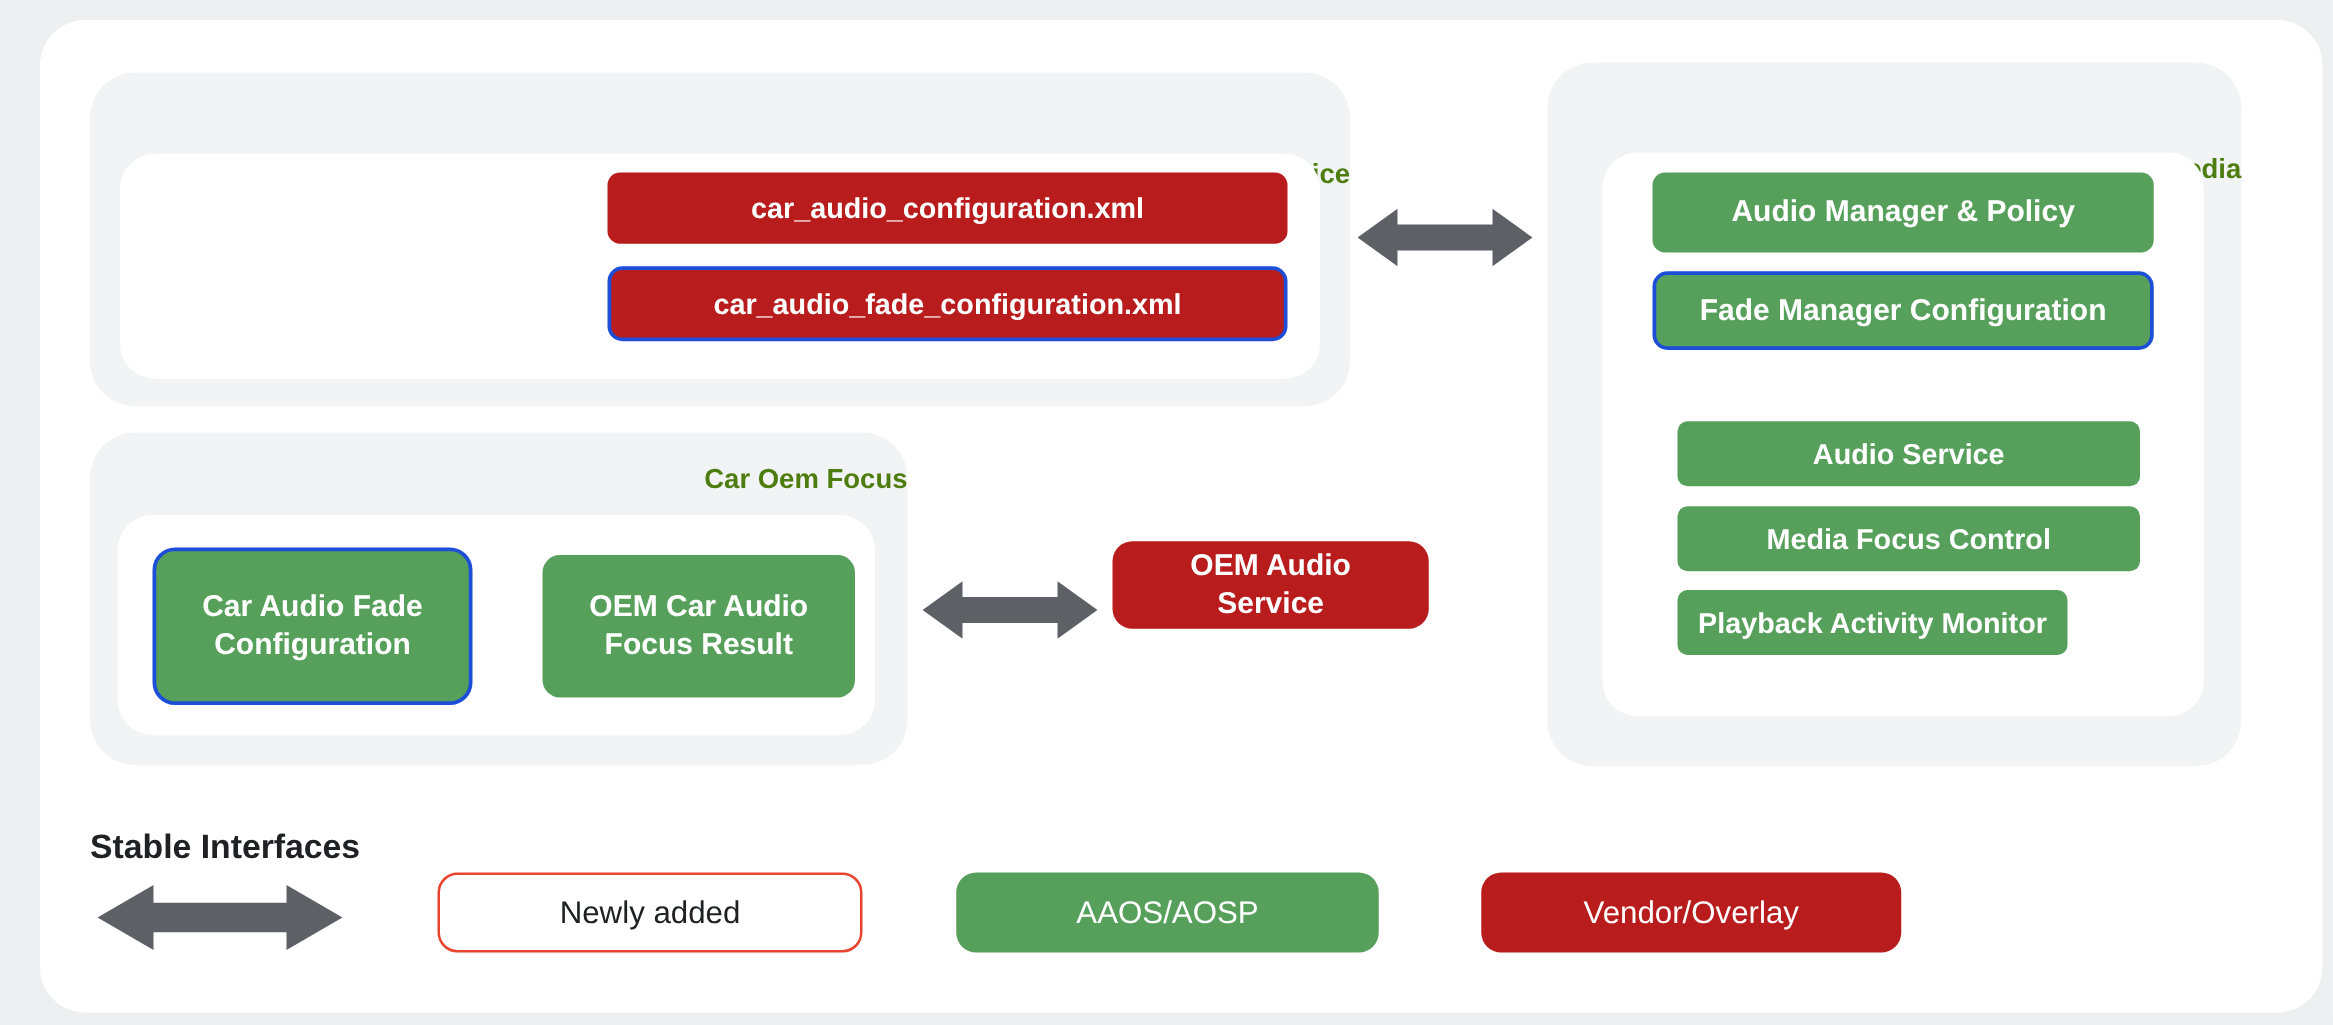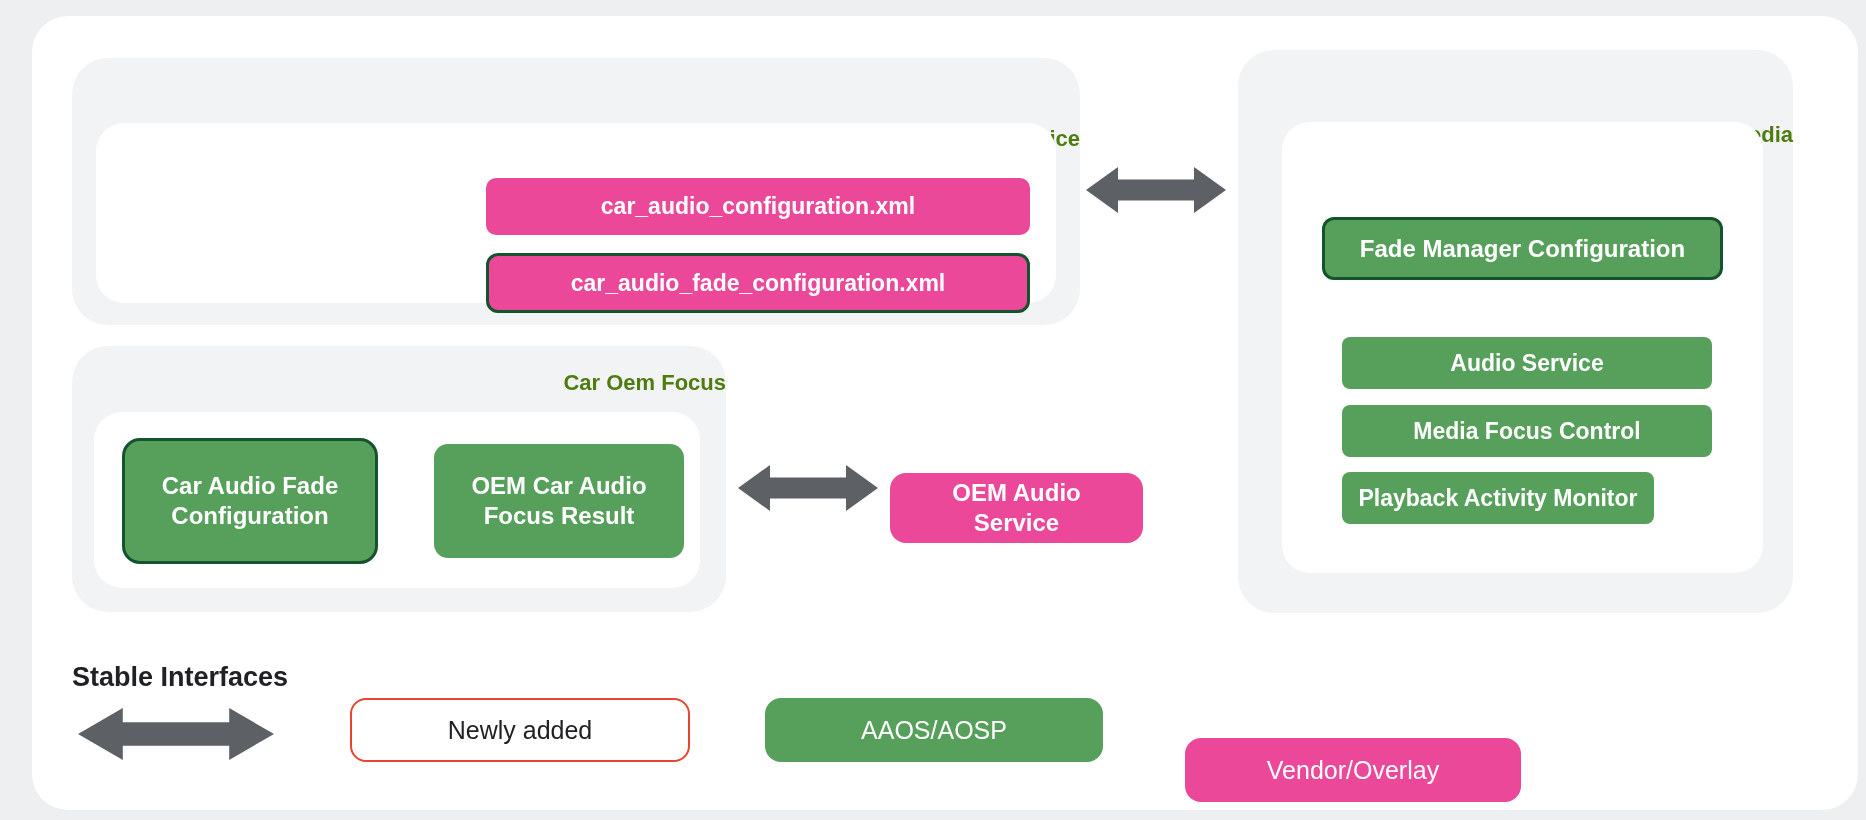--- a/index.html
+++ b/index.html
@@ -21,22 +21,22 @@
   }
   .inner{
     position:absolute;background:#ffffff;border-radius:28px;
   }
   .btn{
     position:absolute;display:flex;align-items:center;justify-content:center;
     text-align:center;color:#ffffff;font-weight:bold;line-height:1.25;
     border-radius:10px;box-sizing:border-box;
   }
   .green{background:#57a05c;}
-  .blue{background:#ec4899;margin-top:40px;}
-  .red-border{border:3px solid #14532d;border-radius:12px;}
+  .blue{background:#b91c1c;}
+  .red-border{border:3px solid #1d4ed8;border-radius:12px;}
   .arrow{position:absolute;}
   .arrow svg{display:block;width:100%;height:100%;}
   .legend-label{
     position:absolute;font-size:27px;font-weight:bold;color:#202124;
   }
   .legend-box{
     position:absolute;display:flex;align-items:center;justify-content:center;
     font-size:25px;font-weight:normal;border-radius:16px;box-sizing:border-box;
   }
   .legend-outline{background:#ffffff;border:2.5px solid #e8442f;color:#202124;}
@@ -57,20 +57,21 @@
   <div class="arrow" style="left:1086px;top:167px;width:140px;height:46px;">
     <svg viewBox="0 0 140 44" preserveAspectRatio="none" aria-hidden="true">
       <polygon points="0,22 32,0 32,12 108,12 108,0 140,22 108,44 108,32 32,32 32,44" fill="#5d6166"></polygon>
     </svg>
   </div>
 
   <div class="group" style="left:1238px;top:50px;width:555px;height:563px;">
     <div class="group-title" style="top:72px;">Android Media</div>
   </div>
   <div class="inner" style="left:1282px;top:122px;width:481px;height:451px;"></div>
+  <div class="btn green" style="left:1322px;top:138px;width:401px;height:64px;font-size:24px;">Audio Manager &amp; Policy</div>
   <div class="btn green red-border" style="left:1322px;top:217px;width:401px;height:63px;font-size:24px;">Fade Manager Configuration</div>
   <div class="btn green" style="left:1342px;top:337px;width:370px;height:52px;font-size:23px;border-radius:8px;">Audio Service</div>
   <div class="btn green" style="left:1342px;top:405px;width:370px;height:52px;font-size:23px;border-radius:8px;">Media Focus Control</div>
   <div class="btn green" style="left:1342px;top:472px;width:312px;height:52px;font-size:23px;border-radius:8px;">Playback Activity Monitor</div>
 
   <div class="group" style="left:72px;top:346px;width:654px;height:266px;">
     <div class="group-title" style="top:24px;">Car Oem Focus</div>
   </div>
   <div class="inner" style="left:94px;top:412px;width:606px;height:176px;"></div>
   <div class="btn green red-border" style="left:122px;top:438px;width:256px;height:126px;font-size:24px;border-radius:18px;padding:0 30px;">Car Audio Fade Configuration</div>

